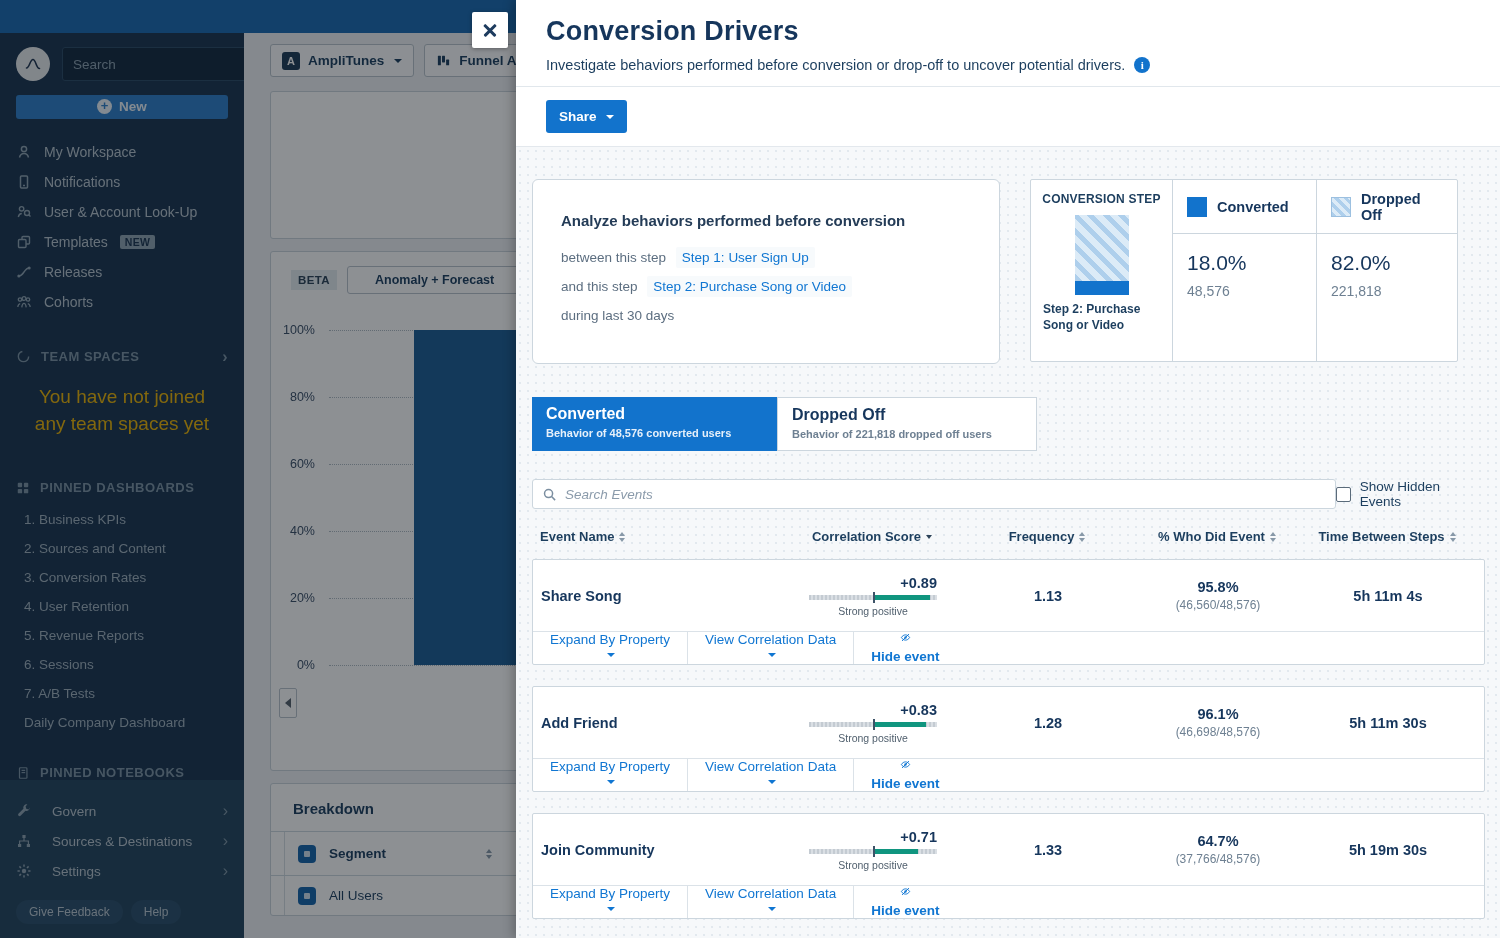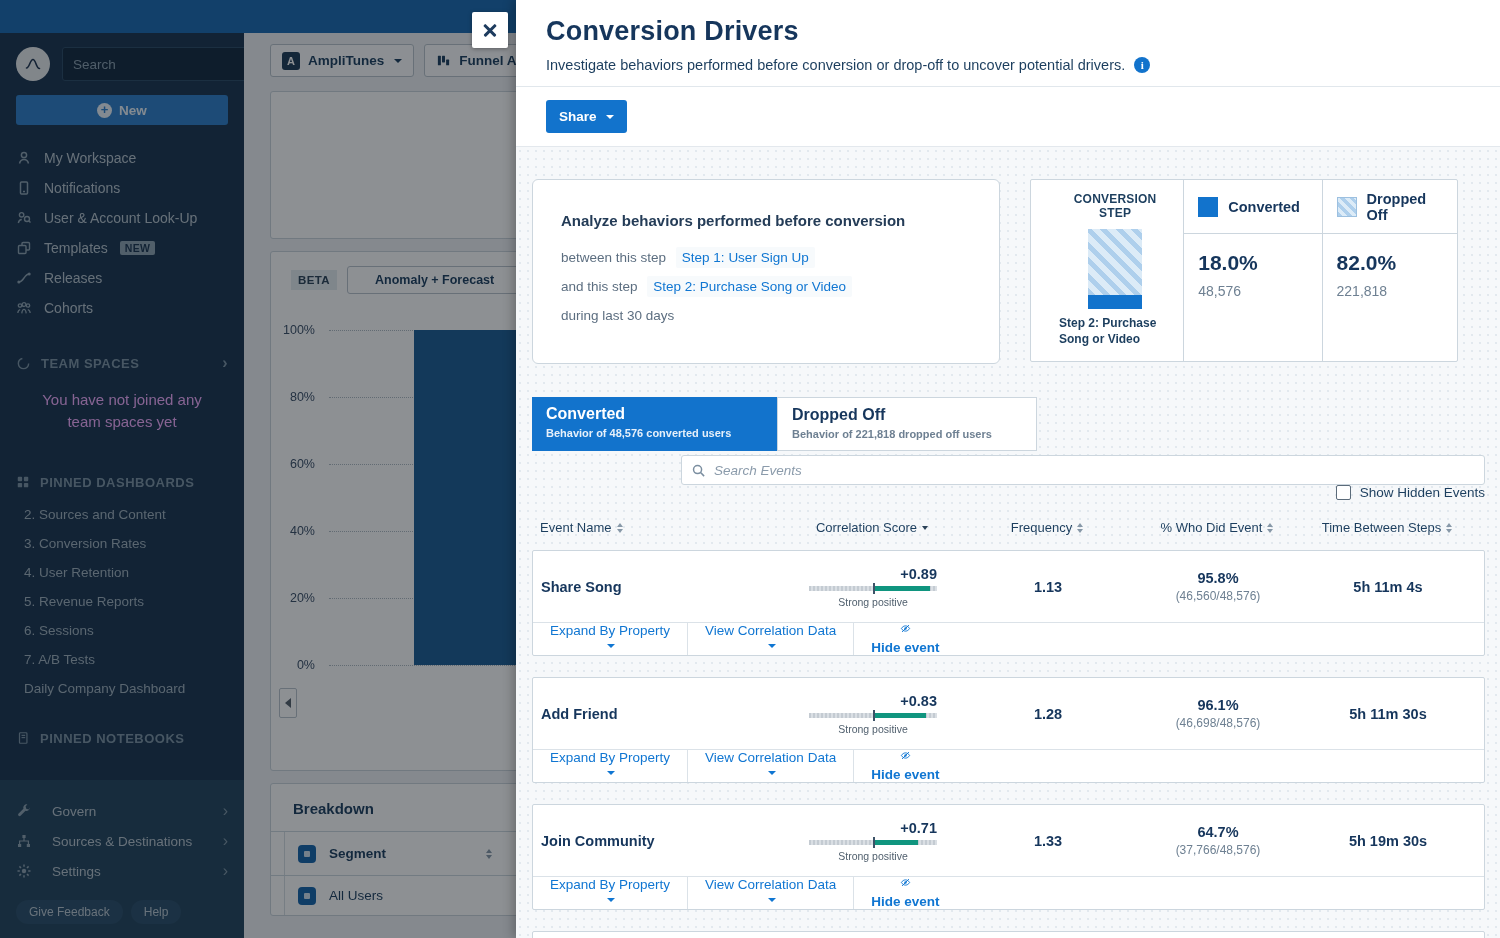--- a/index.html
+++ b/index.html
@@ -31,21 +31,21 @@
   .nav li { height:30px; display:flex; align-items:center; gap:12px; padding:0 16px;
             font-size:14px; cursor:pointer; }
   .nav svg { color:#8fa3b2; flex:none; }
   .badge-new { background:#8fa3b2; color:#1a3450; font-size:10.5px; font-weight:bold;
                padding:1px 5px; border-radius:2px; letter-spacing:.3px; }
   .sec-head { display:flex; align-items:center; gap:10px; padding:0 16px; color:#7c93a4;
               font-size:13px; font-weight:bold; letter-spacing:.5px; }
   .sec-head svg { color:#7c93a4; }
   .sec-head .chev { margin-left:auto; font-size:16px; color:#7c93a4; line-height:1; }
   .ts-head { margin-top:32px; }
-  .ts-empty { margin:18px 24px 0; text-align:center; color:#f0abfc; font-size:15px; line-height:1.45; }
+  .ts-empty { margin:18px 24px 0; text-align:center; color:#eab308; font-size:19px; line-height:1.45; }
   .pd-head { margin-top:42px; }
   .dash-list { margin-top:10px; list-style:none; }
   .dash-list li { padding:7px 16px 7px 24px; font-size:13.5px; color:#9fb0bd; cursor:pointer; }
   .pn-head { margin-top:28px; }
   .bottom-block { margin-top:auto; background:#24455f; padding:16px 0 14px; }
   .bottom-block .b-item { height:30px; display:flex; align-items:center; gap:20px; padding:0 16px;
                           font-size:13.5px; cursor:pointer; }
   .bottom-block .b-item svg { color:#8fa3b2; }
   .bottom-block .b-item .chev { margin-left:auto; color:#7c93a4; font-size:16px; line-height:1; }
   .pill-row { display:flex; gap:8px; margin:14px 16px 0; }
@@ -130,61 +130,61 @@
 
   .top-row { display:flex; gap:30px; }
   .a-card { width:468px; height:185px; background:#fff; border:1px solid #ccd6de; border-radius:6px;
             padding:32px 28px; }
   .a-card h2 { font-size:15px; color:#243c57; font-weight:bold; margin-bottom:21px; }
   .a-line { font-size:13.5px; color:#5c6e80; margin-bottom:14px; }
   .step-link { color:#1076d2; background:#f7fafc; padding:3px 6px; margin-left:6px; border-radius:2px;
                cursor:pointer; }
 
   .c-card { width:428px; height:183px; background:#fff; border:1px solid #ccd6de; border-radius:2px;
-            display:flex;padding-left:16px; }
+            display:flex; }
   .c-col1 { width:142px; border-right:1px solid #ccd6de; padding:12px 10px 8px; }
   .c-col1 .c-head { font-size:12px; font-weight:bold; color:#1c3e5e; text-align:center; letter-spacing:.2px; }
   .mini-bar { width:54px; height:80px; margin:9px auto 7px; display:flex; flex-direction:column; }
   .mini-drop { flex:1; background:repeating-linear-gradient(45deg,#aecfec 0 5px,#dcebf7 5px 11px); }
   .mini-conv { height:18%; background:#1273cc; }
   .c-step-label { font-size:12px; font-weight:bold; color:#1c3e5e; line-height:1.3; padding:0 2px; }
   .c-col { width:143px; display:flex; flex-direction:column; }
   .c-col.last { width:141px; border-left:1px solid #ccd6de; }
   .c-leghead { height:54px; border-bottom:1px solid #ccd6de; display:flex; align-items:center;
                gap:10px; padding:0 14px; font-size:14.5px; font-weight:bold; color:#16365c; }
   .sw { width:20px; height:20px; flex:none; }
   .sw.solid { background:#1273cc; }
   .sw.striped { background:repeating-linear-gradient(45deg,#aecfec 0 3px,#dcebf7 3px 7px);
                 border:1px solid #9cc0e0; }
   .c-colbody { padding:17px 14px; }
-  .c-pct { font-size:21px; font-weight:bold; color:#16365c; }
+  .c-pct { font-size:21px; font-weight:normal; color:#16365c; }
   .c-count { font-size:14px; color:#6e8092; margin-top:8px; }
 
   .tabs { display:flex; margin-top:33px; }
   .tab { padding:8px 14px 10px; cursor:pointer; }
   .tab.conv { width:245px; background:#1273cc; }
   .tab.conv .t-title { color:#fff; }
   .tab.conv .t-sub { color:#e6f0fa; }
   .tab.drop { width:260px; background:#fff; border:1px solid #ccd6de; }
   .t-title { font-size:16px; font-weight:bold; color:#16365c; }
   .t-sub { font-size:11px; font-weight:bold; color:#6e8092; margin-top:4px; }
 
-  .search-row { display:flex; align-items:flex-end; margin-top:4px;flex-direction:column; }
+  .search-row { display:flex; align-items:flex-start; margin-top:28px; }
   .ev-search { position:relative; width:804px; height:30px; background:#fff;
                border:1px solid #ccd6de; border-radius:3px; }
   .ev-search svg { position:absolute; left:9px; top:7px; color:#7b8ea0; }
   .ev-search input { width:100%; height:100%; border:none; outline:none; background:transparent;
                      padding-left:32px; font-size:13.5px; color:#334a5e; font-family:inherit; }
   .ev-search input::placeholder { color:#8b9bab; font-style:italic; }
   .hidden-toggle { margin-left:auto; display:flex; align-items:center; gap:9px; cursor:pointer; }
   .cbx { width:15px; height:15px; border:1.5px solid #5b6b7a; border-radius:2px; background:#fff; }
   .hidden-toggle span.lbl { font-size:13.5px; color:#1c3e5e; }
 
   .rgrid { display:grid; grid-template-columns:250px 180px 170px 170px 170px; }
-  .thead { margin-top:20px; color:#1c3e5e; font-size:13px; font-weight:normal; }
+  .thead { margin-top:20px; color:#1c3e5e; font-size:13px; font-weight:bold; }
   .thead > div { display:flex; align-items:center; gap:5px; }
   .thead .hc { justify-content:center; }
   .thead .he { padding-left:8px; }
   .sort { display:inline-flex; flex-direction:column; gap:2px; }
   .sort i { width:0; height:0; border-left:3.5px solid transparent; border-right:3.5px solid transparent; }
   .sort .up { border-bottom:4px solid #8798a8; }
   .sort .dn { border-top:4px solid #8798a8; }
   .sort.active .dn { border-top-color:#2c4258; }
 
   .row-card { background:#fff; border:1px solid #ccd6de; border-radius:2px; margin-top:15px; }
@@ -299,20 +299,21 @@
     <div class="sec-head pd-head">
       <svg width="14" height="14" viewBox="0 0 16 16" fill="currentColor">
           <rect x="2" y="2" width="5" height="5" rx="1"></rect>
           <rect x="9" y="2" width="5" height="5" rx="1"></rect>
           <rect x="2" y="9" width="5" height="5" rx="1"></rect>
           <rect x="9" y="9" width="5" height="5" rx="1"></rect>
         </svg>
       <span>PINNED DASHBOARDS</span>
     </div>
     <ul class="dash-list">
+      <li>1. Business KPIs</li>
       <li>2. Sources and Content</li>
       <li>3. Conversion Rates</li>
       <li>4. User Retention</li>
       <li>5. Revenue Reports</li>
       <li>6. Sessions</li>
       <li>7. A/B Tests</li>
       <li>Daily Company Dashboard</li>
     </ul>
 
     <div class="sec-head pn-head">

